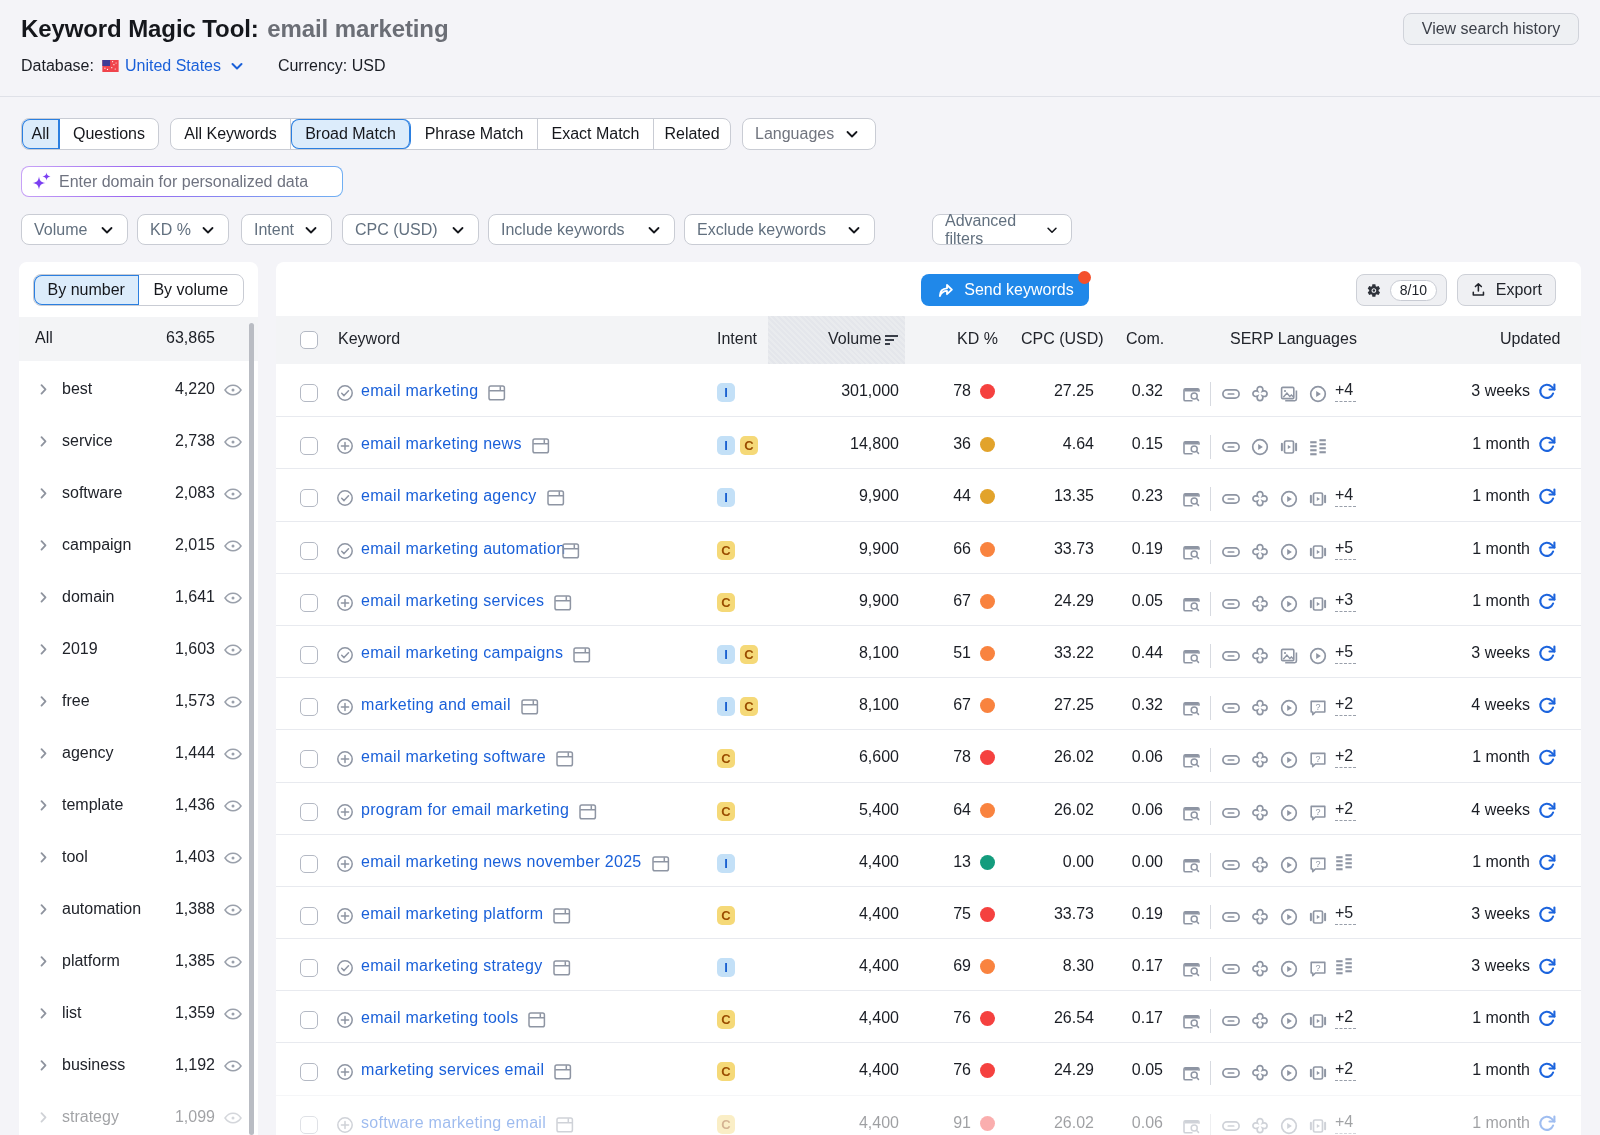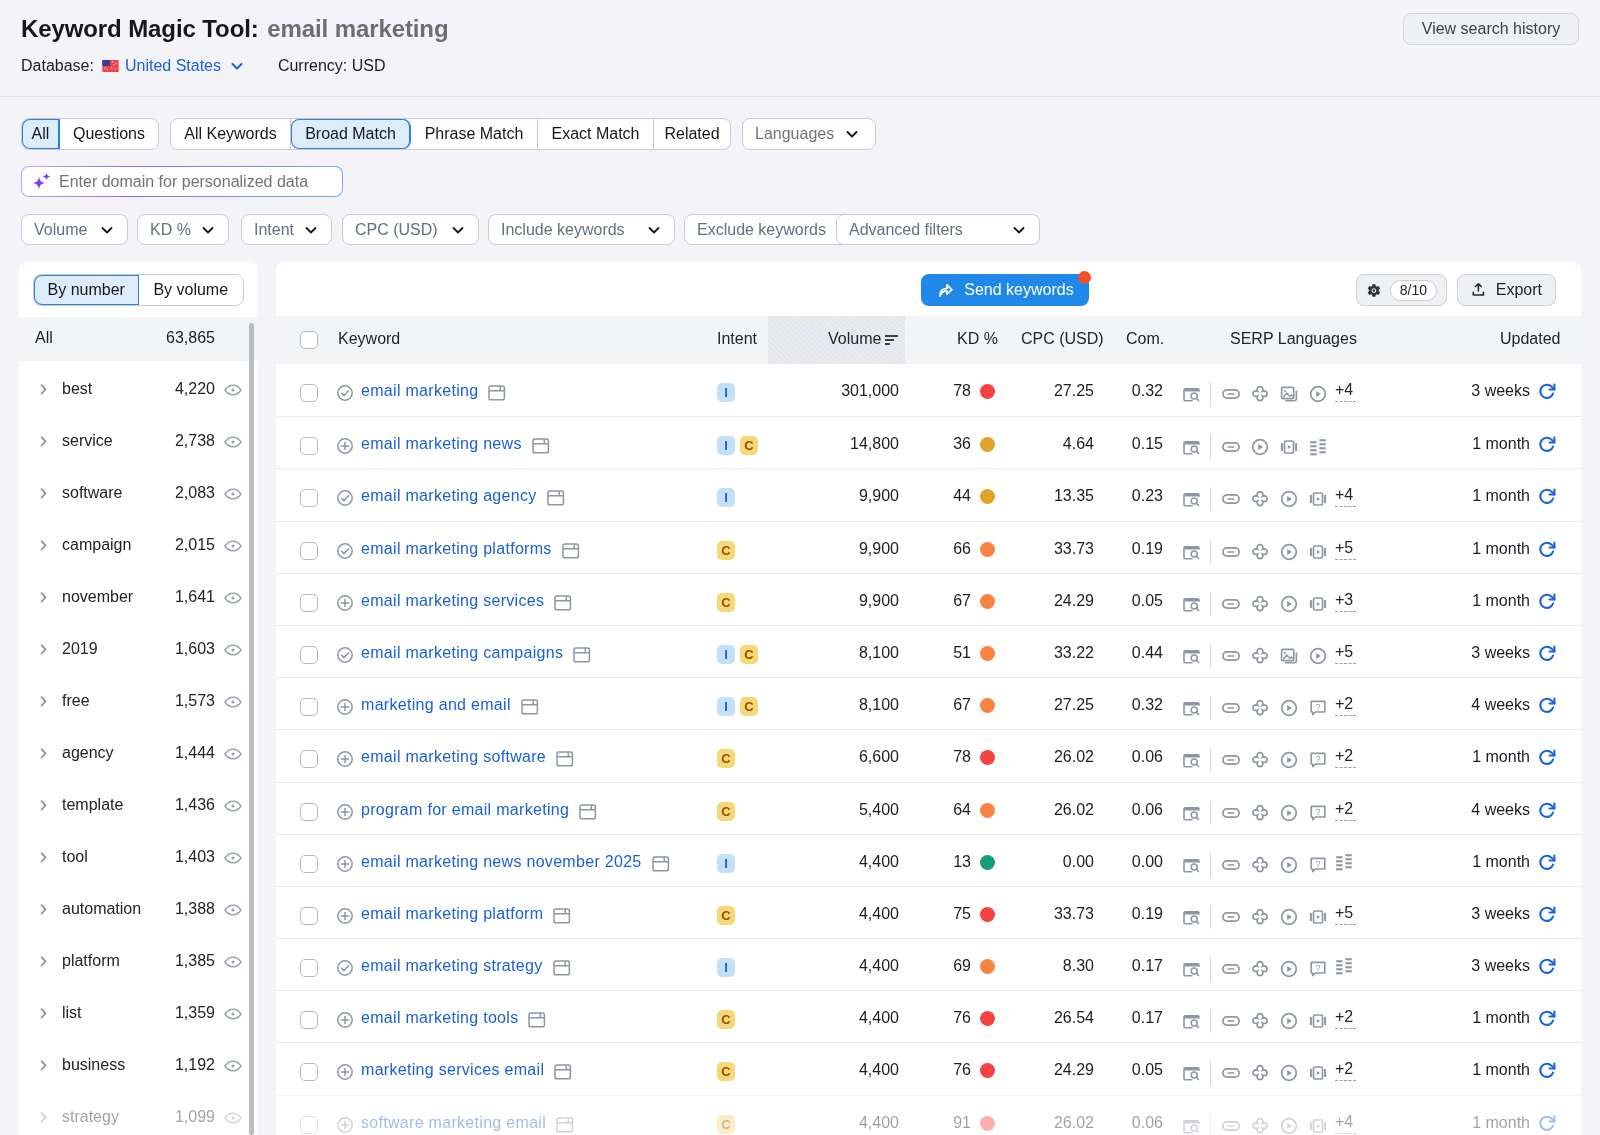--- a/index.html
+++ b/index.html
@@ -139,21 +139,21 @@
     </svg></div>
 <div class="filter" style="left:342px; width:137px">CPC (USD) <svg width="16" height="16" viewBox="0 0 16 16">
       <path d="M3.5 6l4.5 4.5L12.5 6" fill="none" stroke="#15171c" stroke-width="1.8" stroke-linecap="round" stroke-linejoin="round"></path>
     </svg></div>
 <div class="filter" style="left:488px; width:187px">Include keywords <svg width="16" height="16" viewBox="0 0 16 16">
       <path d="M3.5 6l4.5 4.5L12.5 6" fill="none" stroke="#15171c" stroke-width="1.8" stroke-linecap="round" stroke-linejoin="round"></path>
     </svg></div>
 <div class="filter" style="left:684px; width:191px">Exclude keywords <svg width="16" height="16" viewBox="0 0 16 16">
       <path d="M3.5 6l4.5 4.5L12.5 6" fill="none" stroke="#15171c" stroke-width="1.8" stroke-linecap="round" stroke-linejoin="round"></path>
     </svg></div>
-<div class="filter" style="left:836px; width:204px">Advanced filters <svg width="16" height="16" viewBox="0 0 16 16">
+<div class="filter" style="left:932px; width:140px">Advanced filters <svg width="16" height="16" viewBox="0 0 16 16">
       <path d="M3.5 6l4.5 4.5L12.5 6" fill="none" stroke="#15171c" stroke-width="1.8" stroke-linecap="round" stroke-linejoin="round"></path>
     </svg></div>
 
 <div class="abs" id="sidebar">
   <div id="toggle">
       <div class="sel">By number</div>
       <div>By volume</div>
     </div>
   <div id="allrow">
       <span class="l">All</span>
@@ -201,21 +201,21 @@
         <span class="cnt">2,015</span>
         <span class="eye"><svg width="18" height="18" viewBox="0 0 18 18">
             <path d="M1 9 C3.2 5.7 5.8 4.2 9 4.2 S14.8 5.7 17 9 C14.8 12.3 12.2 13.8 9 13.8 S3.2 12.3 1 9z" fill="none" stroke="#9aa0ab" stroke-width="1.5"></path>
             <circle cx="9" cy="9" r="1.5" fill="#9aa0ab"></circle>
           </svg></span>
       </div>
       <div class="srow" style="top:309px; opacity:1">
         <span class="chev"><svg width="18" height="18" viewBox="0 0 18 18">
             <path d="M6.5 4.2l4 4.2-4 4.2" fill="none" stroke="#8e939e" stroke-width="1.8" stroke-linecap="round" stroke-linejoin="round"></path>
           </svg></span>
-        <span class="name">november</span>
+        <span class="name">domain</span>
         <span class="cnt">1,641</span>
         <span class="eye"><svg width="18" height="18" viewBox="0 0 18 18">
             <path d="M1 9 C3.2 5.7 5.8 4.2 9 4.2 S14.8 5.7 17 9 C14.8 12.3 12.2 13.8 9 13.8 S3.2 12.3 1 9z" fill="none" stroke="#9aa0ab" stroke-width="1.5"></path>
             <circle cx="9" cy="9" r="1.5" fill="#9aa0ab"></circle>
           </svg></span>
       </div>
       <div class="srow" style="top:361px; opacity:1">
         <span class="chev"><svg width="18" height="18" viewBox="0 0 18 18">
             <path d="M6.5 4.2l4 4.2-4 4.2" fill="none" stroke="#8e939e" stroke-width="1.8" stroke-linecap="round" stroke-linejoin="round"></path>
           </svg></span>
@@ -547,21 +547,21 @@
             <path d="M16.4 2.6v4.9h-4.9" fill="none" stroke="#1c64dd" stroke-width="2.1" stroke-linejoin="round" stroke-linecap="round"></path>
             <path d="M15.1 11.5a6.6 6.6 0 1 1-1.55-6.87L16.4 7.5" fill="none" stroke="#1c64dd" stroke-width="2.1" stroke-linecap="round"></path>
           </svg></span>
       </div>
       <div class="trow" style="opacity:1">
         <div class="cb" style="top:20px"></div>
         <span class="rowicon" style="top:20px"><svg width="18" height="18" viewBox="0 0 18 18">
             <circle cx="9" cy="9" r="7.2" fill="none" stroke="#8e95a3" stroke-width="1.5"></circle>
             <path d="M5.7 9.3l2.3 2.3 4.5-4.8" fill="none" stroke="#8e95a3" stroke-width="1.5" stroke-linecap="round" stroke-linejoin="round"></path>
           </svg></span>
-        <span class="kw" style="top:18px">email marketing platforms</span>
+        <span class="kw" style="top:18px">email marketing automation</span>
         <span class="cardic" style="top: 20px; left: 286px;"><svg width="18" height="18" viewBox="0 0 18 18">
             <rect x="1" y="2" width="15.4" height="13.8" rx="1.8" fill="none" stroke="#8e95a3" stroke-width="1.5"></rect>
             <path d="M1.2 6.7h15M12.3 2.3v4.1" stroke="#8e95a3" stroke-width="1.5"></path>
           </svg></span>
         <div class="ibadge c" style="left:441px; top:19px">C</div>
         <span class="num" style="left:479px; width:144px; top:18px">9,900</span>
         <span class="num" style="left:641px; width:54px; top:18px">66</span>
         <div class="kdot" style="left:704px; top:20px; background:#f9833f"></div>
         <span class="num" style="left:744px; width:74px; top:18px">33.73</span>
         <span class="num" style="left:827px; width:60px; top:18px">0.19</span>

